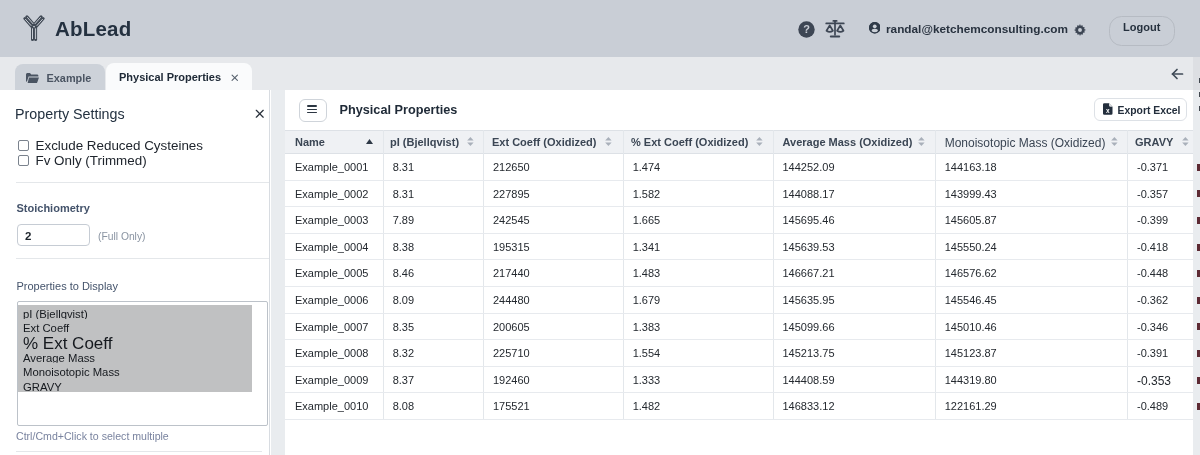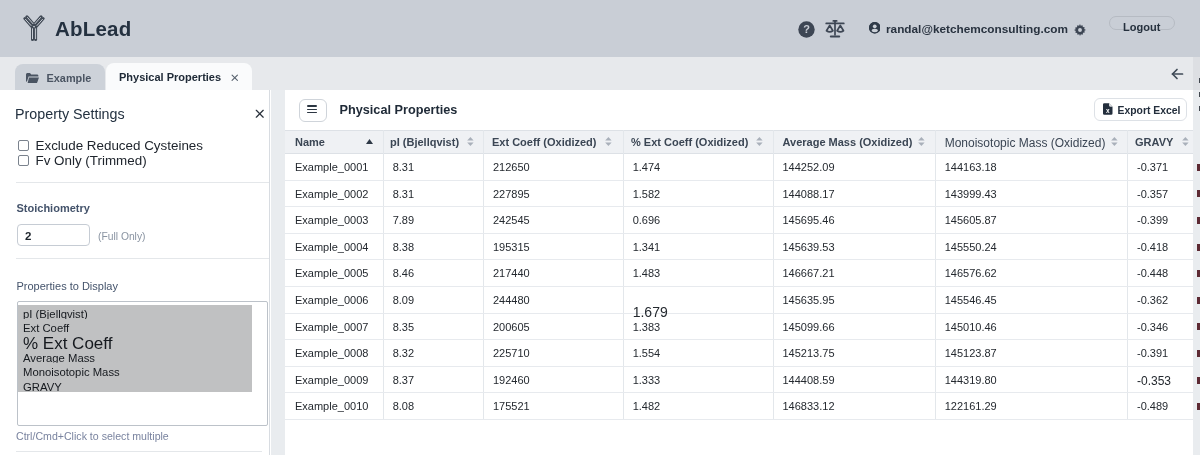--- a/index.html
+++ b/index.html
@@ -45,21 +45,21 @@
 <circle cx="6" cy="6" r="6" fill="#303b49"></circle>
 <circle cx="6" cy="4.5" r="1.95" fill="#ccd1d8"></circle>
 <ellipse cx="6" cy="9.2" rx="3.3" ry="2.1" fill="#ccd1d8"></ellipse>
 <circle cx="6" cy="6" r="5.4" fill="none" stroke="#303b49" stroke-width="1.3"></circle>
 </svg>
 <div class="abs" style="left:886px;top:22.2px;font-size:11.8px;font-weight:bold;color:#28323f">randal@ketchemconsulting.com</div>
 <svg class="abs" style="left:1073.5px;top:23.5px" width="12" height="12" viewBox="0 0 16 16">
 <path fill="#3d4654" d="M8 0l1 2.2 2.4-.6.4 2.4 2.4.4-.6 2.4L16 8l-2.2 1 .6 2.4-2.4.4-.4 2.4-2.4-.6L8 16l-1-2.2-2.4.6-.4-2.4-2.4-.4.6-2.4L0 8l2.2-1-.6-2.4 2.4-.4.4-2.4 2.4.6z"></path>
 <circle cx="8" cy="8" r="2.6" fill="#c9ced6"></circle>
   </svg>
-<div class="abs" style="left:1109px;top:16.3px;width:65.5px;height:14px;border:1.2px solid #b6bbc3;border-radius:12.5px;text-align:center;line-height:21.8px;font-size:11px;font-weight:bold;color:#26313e">Logout</div>
+<div class="abs" style="left:1109px;top:16.3px;width:65.5px;height:30px;border:1.2px solid #b6bbc3;border-radius:12.5px;text-align:center;line-height:21.8px;font-size:11px;font-weight:bold;color:#26313e">Logout</div>
 <div class="abs" style="left:0;top:57px;width:1200px;height:33px;background:#e7e9ec"></div>
 <div class="abs" style="left:15px;top:64px;width:90px;height:26px;background:#cdd2d9;border-radius:8px 8px 0 0"></div>
 <svg class="abs" style="left:26px;top:73.3px" width="13" height="10" viewBox="0 0 13 10">
 <path fill="#4a5462" d="M0 1.5 C0 .7.7 0 1.5 0 H4 l1.2 1.4 H11 c.8 0 1.4.6 1.4 1.4 v.8 H2.6 L.9 8.8 C.4 8.8 0 8.3 0 7.8 Z"></path>
 <path fill="#4a5462" d="M3 4.4 H13 L11.2 9.4 c-.15.4-.5.6-.9.6 H1.6 Z"></path>
 </svg>
 <div class="abs" style="left:46.5px;top:72.4px;font-size:10.9px;font-weight:bold;color:#4a5462">Example</div>
 <div class="abs" style="left:106px;top:63px;width:146px;height:27px;background:#fafbfc;border-radius:8px 8px 0 0"></div>
 <div class="abs" style="left:119px;top:71.4px;font-size:11px;font-weight:bold;color:#202b38">Physical Properties</div>
 <svg class="abs" style="left:231px;top:73.8px" width="7.5" height="7.5" viewBox="0 0 9 9">
@@ -178,21 +178,21 @@
 <div class="abs" style="left:392.7px;top:187.6px;font-size:11px;color:#24292f">8.31</div>
 <div class="abs" style="left:493px;top:187.6px;font-size:11px;color:#24292f">227895</div>
 <div class="abs" style="left:632.7px;top:187.6px;font-size:11px;color:#24292f">1.582</div>
 <div class="abs" style="left:782.5px;top:187.6px;font-size:11px;color:#24292f">144088.17</div>
 <div class="abs" style="left:944.7px;top:187.6px;font-size:11px;color:#24292f">143999.43</div>
 <div class="abs" style="left:1137px;top:187.6px;font-size:11px;color:#24292f">-0.357</div>
 <div class="abs" style="left:285px;top:232.8px;width:908px;height:1px;background:#e7eaee"></div>
 <div class="abs" style="left:295px;top:214.2px;font-size:11px;color:#24292f">Example_0003</div>
 <div class="abs" style="left:392.7px;top:214.2px;font-size:11px;color:#24292f">7.89</div>
 <div class="abs" style="left:493px;top:214.2px;font-size:11px;color:#24292f">242545</div>
-<div class="abs" style="left:632.7px;top:214.2px;font-size:11px;color:#24292f">0.696</div>
+<div class="abs" style="left:632.7px;top:214.2px;font-size:11px;color:#24292f">1.665</div>
 <div class="abs" style="left:782.5px;top:214.2px;font-size:11px;color:#24292f">145695.46</div>
 <div class="abs" style="left:944.7px;top:214.2px;font-size:11px;color:#24292f">145605.87</div>
 <div class="abs" style="left:1137px;top:214.2px;font-size:11px;color:#24292f">-0.399</div>
 <div class="abs" style="left:285px;top:259.4px;width:908px;height:1px;background:#e7eaee"></div>
 <div class="abs" style="left:295px;top:240.8px;font-size:11px;color:#24292f">Example_0004</div>
 <div class="abs" style="left:392.7px;top:240.8px;font-size:11px;color:#24292f">8.38</div>
 <div class="abs" style="left:493px;top:240.8px;font-size:11px;color:#24292f">195315</div>
 <div class="abs" style="left:632.7px;top:240.8px;font-size:11px;color:#24292f">1.341</div>
 <div class="abs" style="left:782.5px;top:240.8px;font-size:11px;color:#24292f">145639.53</div>
 <div class="abs" style="left:944.7px;top:240.8px;font-size:11px;color:#24292f">145550.24</div>
@@ -202,21 +202,21 @@
 <div class="abs" style="left:392.7px;top:267.4px;font-size:11px;color:#24292f">8.46</div>
 <div class="abs" style="left:493px;top:267.4px;font-size:11px;color:#24292f">217440</div>
 <div class="abs" style="left:632.7px;top:267.4px;font-size:11px;color:#24292f">1.483</div>
 <div class="abs" style="left:782.5px;top:267.4px;font-size:11px;color:#24292f">146667.21</div>
 <div class="abs" style="left:944.7px;top:267.4px;font-size:11px;color:#24292f">146576.62</div>
 <div class="abs" style="left:1137px;top:267.4px;font-size:11px;color:#24292f">-0.448</div>
 <div class="abs" style="left:285px;top:312.6px;width:908px;height:1px;background:#e7eaee"></div>
 <div class="abs" style="left:295px;top:294.0px;font-size:11px;color:#24292f">Example_0006</div>
 <div class="abs" style="left:392.7px;top:294.0px;font-size:11px;color:#24292f">8.09</div>
 <div class="abs" style="left:493px;top:294.0px;font-size:11px;color:#24292f">244480</div>
-<div class="abs" style="left:632.7px;top:304px;font-size:14px;color:#24292f">1.679</div>
+<div class="abs" style="left:632.7px;top:294.0px;font-size:11px;color:#24292f">1.679</div>
 <div class="abs" style="left:782.5px;top:294.0px;font-size:11px;color:#24292f">145635.95</div>
 <div class="abs" style="left:944.7px;top:294.0px;font-size:11px;color:#24292f">145546.45</div>
 <div class="abs" style="left:1137px;top:294.0px;font-size:11px;color:#24292f">-0.362</div>
 <div class="abs" style="left:285px;top:339.2px;width:908px;height:1px;background:#e7eaee"></div>
 <div class="abs" style="left:295px;top:320.6px;font-size:11px;color:#24292f">Example_0007</div>
 <div class="abs" style="left:392.7px;top:320.6px;font-size:11px;color:#24292f">8.35</div>
 <div class="abs" style="left:493px;top:320.6px;font-size:11px;color:#24292f">200605</div>
 <div class="abs" style="left:632.7px;top:320.6px;font-size:11px;color:#24292f">1.383</div>
 <div class="abs" style="left:782.5px;top:320.6px;font-size:11px;color:#24292f">145099.66</div>
 <div class="abs" style="left:944.7px;top:320.6px;font-size:11px;color:#24292f">145010.46</div>

